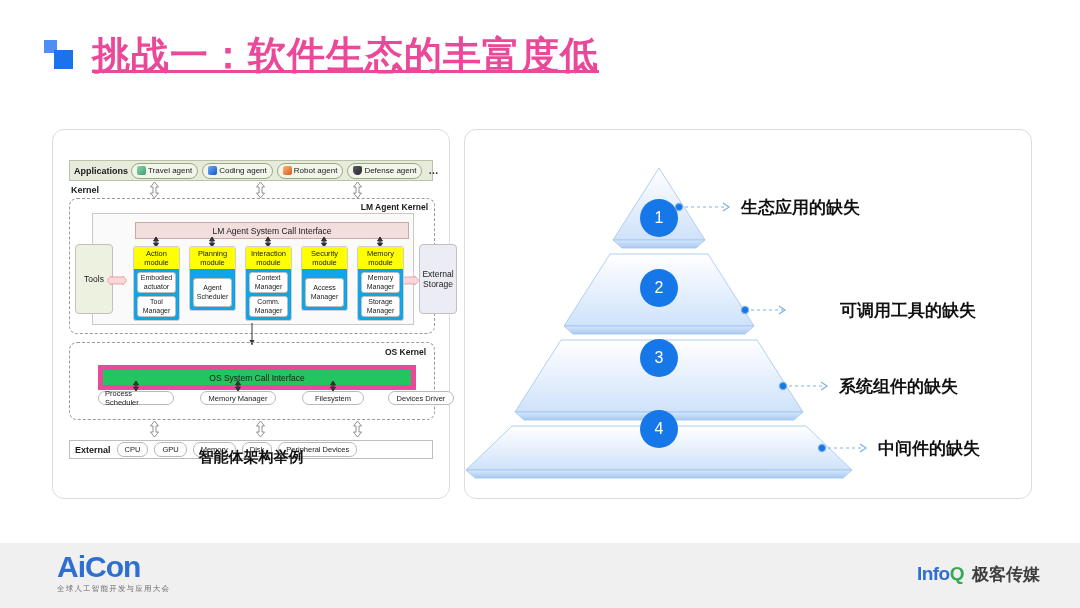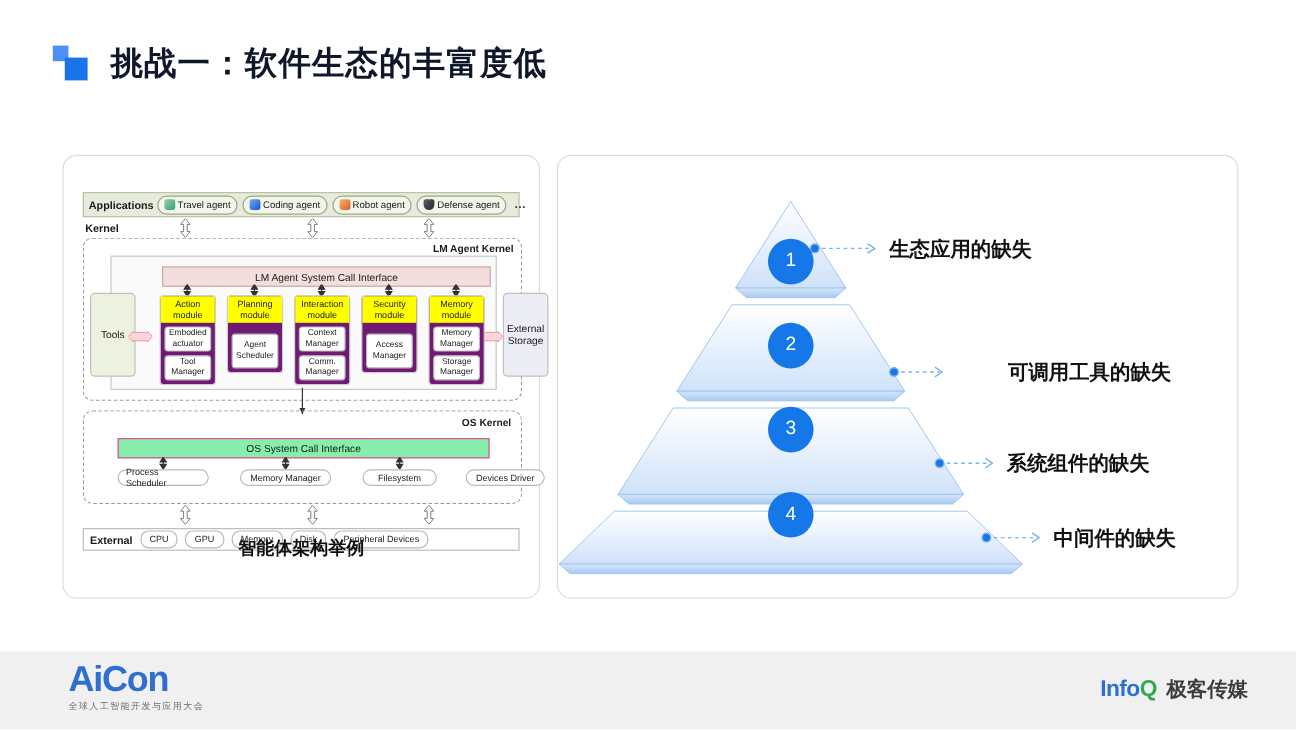--- a/index.html
+++ b/index.html
@@ -6,21 +6,21 @@
   body{
     width:1080px;height:608px;background:#ffffff;
     font-family:"Liberation Sans","DejaVu Sans",sans-serif;
     overflow:hidden;position:relative;
   }
   
   .slide-title{position:absolute;left:44px;top:36px;display:flex;align-items:center;}
   .logo-mark{position:relative;width:34px;height:34px;margin-right:14px;flex:none;}
   .logo-mark .sq-a{position:absolute;left:0;top:2px;width:13px;height:13px;background:#4f8ef7;}
   .logo-mark .sq-b{position:absolute;left:10px;top:12px;width:19px;height:19px;background:#1a73e8;}
-  .title-text{font-size:27px;font-weight:bold;color:#0f172a;letter-spacing:1px;line-height:1;white-space:nowrap;}
+  .title-text{font-size:38px;font-weight:bold;color:#ec4899;letter-spacing:1px;line-height:1;white-space:nowrap;text-decoration:underline;}
 
   
   .panel{position:absolute;border:1px solid #dcdcdc;border-radius:12px;background:#fff;}
   #panel-left{left:52px;top:129px;width:396px;height:368px;}
   #panel-right{left:464px;top:129px;width:566px;height:368px;}
 
   
   .arch{position:absolute;left:0;top:0;width:396px;height:368px;font-size:8px;color:#1a1a1a;}
   .apps-bar{position:absolute;left:16px;top:30px;width:364px;height:21px;background:#e6ebdc;border:1px solid #b9c3a6;
     display:flex;align-items:center;padding:0 4px;box-sizing:border-box;}
@@ -36,38 +36,38 @@
 
   .kernel-word{position:absolute;left:18px;top:55px;font-size:9px;font-weight:bold;}
 
   .dash-box{position:absolute;border:1px dashed #9a9a9a;border-radius:8px;}
   #lm-kernel-outer{left:16px;top:68px;width:364px;height:134px;}
   .lm-kernel-tag{position:absolute;right:6px;top:3px;font-size:8.5px;font-weight:bold;}
   #lm-kernel-inner{position:absolute;left:22px;top:14px;width:320px;height:110px;border:1px solid #c9c9c9;background:#fafafa;}
 
   .syscall{position:absolute;left:42px;top:8px;width:272px;height:15px;background:#f3dede;border:1px solid #c9a8a8;
     display:flex;align-items:center;justify-content:center;font-size:8.5px;}
-  .mod{position:absolute;top:32px;width:47px;border:1px solid #cfcfcf;border-radius:3px;background:#701a75;
+  .mod{position:absolute;top:32px;width:47px;border:1px solid #cfcfcf;border-radius:3px;background:#0ea5e9;
     box-sizing:border-box;padding:0 0 3px 0;}
   .mod-head{background:#ffff00;text-align:center;font-size:7.5px;line-height:9px;padding:2px 0;}
   .subbox{margin:3px 3px 0 3px;border:1px solid #bdbdbd;border-radius:3px;background:#fff;text-align:center;
     font-size:7px;line-height:8.5px;padding:1px 0;}
   #mod-action{left:40px;}
   #mod-planning{left:96px;}
   #mod-interaction{left:152px;}
   #mod-security{left:208px;}
   #mod-memory{left:264px;}
   .side-box{position:absolute;top:30px;width:36px;height:68px;border:1px solid #c0c0c0;border-radius:4px;
     display:flex;align-items:center;justify-content:center;text-align:center;font-size:8.5px;line-height:10px;}
   #tools-box{left:-18px;background:#edf1e0;}
   #ext-storage{left:326px;background:#ececf4;}
 
   #os-kernel{left:16px;top:212px;width:364px;height:76px;}
   .os-tag{position:absolute;right:8px;top:4px;font-size:8.5px;font-weight:bold;}
-  .os-syscall{position:absolute;left:28px;top:22px;width:308px;height:15px;background:#86efac;border:1px solid #ec4899;
+  .os-syscall{position:absolute;left:28px;top:22px;width:308px;height:15px;background:#22c55e;border:5px solid #ec4899;
     display:flex;align-items:center;justify-content:center;font-size:8.5px;}
   .os-item{position:absolute;top:48px;height:14px;border:1px solid #b9b9b9;border-radius:7px;background:#fff;
     display:flex;align-items:center;justify-content:center;font-size:7.5px;padding:0 6px;box-sizing:border-box;}
   #os-i0{left:28px;width:76px;}
   #os-i1{left:130px;width:76px;}
   #os-i2{left:232px;width:62px;}
   #os-i3{left:318px;width:66px;}
 
   .hw-bar{position:absolute;left:16px;top:310px;width:364px;height:19px;border:1px solid #bdbdbd;background:#fff;
     display:flex;align-items:center;padding:0 5px;box-sizing:border-box;}

